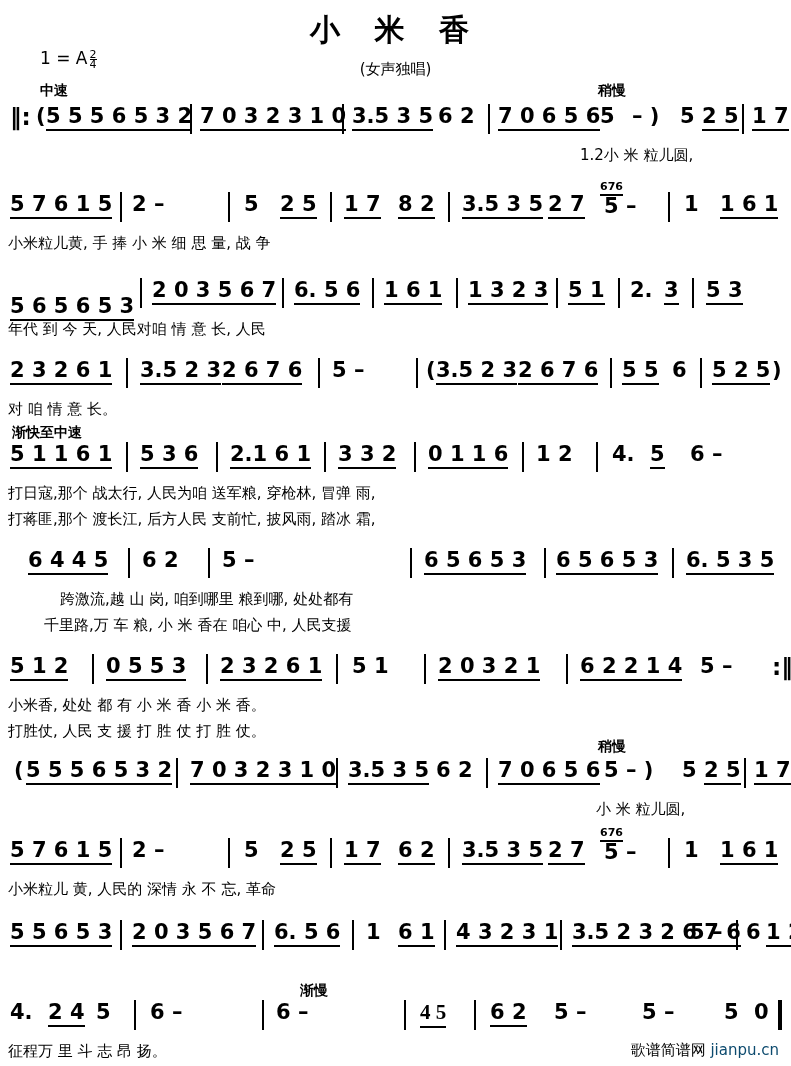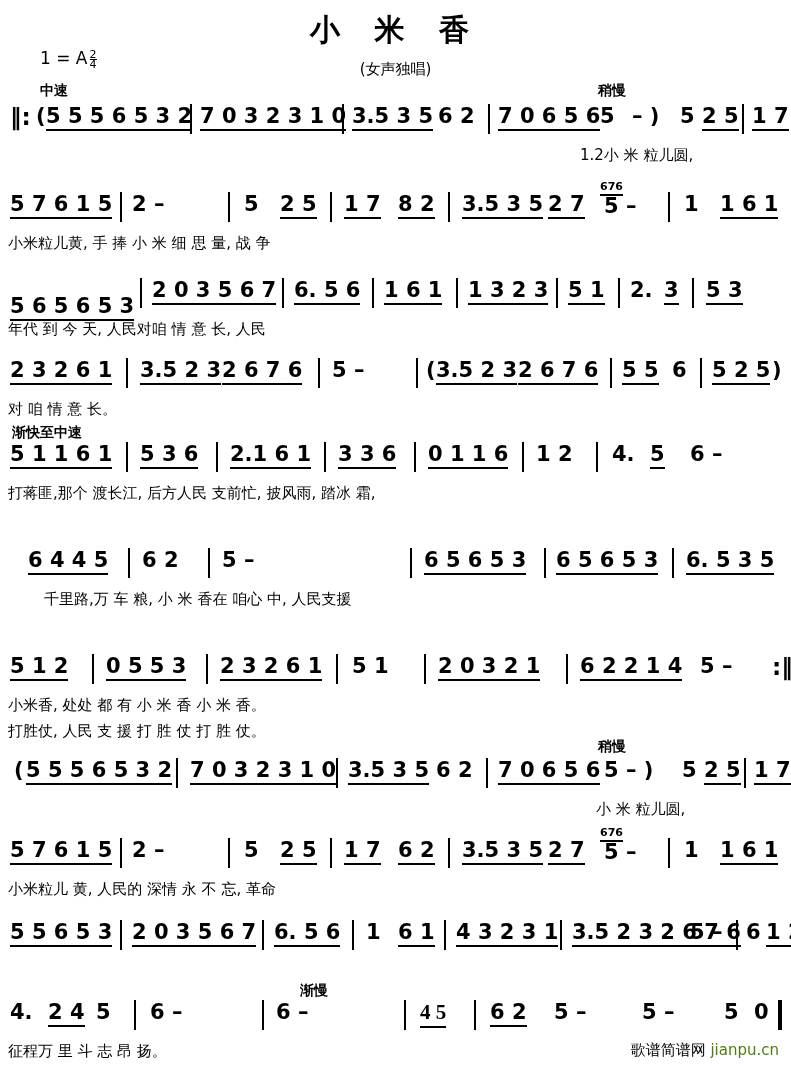--- a/index.html
+++ b/index.html
@@ -82,21 +82,21 @@
 
   .ul1{border-bottom:2px solid #000;padding-bottom:1px;}
   .barline{position:absolute;width:2px;background:#000;height:30px;}
   .thickbar{position:absolute;width:4px;background:#000;height:30px;}
   .brand{
     position:absolute;bottom:6px;right:12px;
     font-size:15px;
     font-family:"DejaVu Sans", sans-serif;
   }
   .brand .cn{color:#000;}
-  .brand .en{color:#4d7c0f;}
+  .brand .en{color:#0c4a6e;}
 </style>
 </head>
 <body>
 
 <div class="sheet">
 
   <div class="title">小 米 香</div>
   <div class="subtitle">(女声独唱)</div>
 
 
@@ -215,48 +215,54 @@
   </div>
 
   <div class="row" style="top:442px;">
     <div class="notes">
       <span style="left:10px;top:0;" class="ul1">5 1 1 6 1</span>
       <span style="left:126px;top:0;" class="barline"></span>
       <span style="left:140px;top:0;" class="ul1">5 3 6</span>
       <span style="left:216px;top:0;" class="barline"></span>
       <span style="left:230px;top:0;" class="ul1">2.1 6 1</span>
       <span style="left:324px;top:0;" class="barline"></span>
-      <span style="left:338px;top:0;" class="ul1">3 3 6</span>
+      <span style="left:338px;top:0;" class="ul1">3 3 2</span>
       <span style="left:414px;top:0;" class="barline"></span>
       <span style="left:428px;top:0;" class="ul1">0 1 1 6</span>
       <span style="left:522px;top:0;" class="barline"></span>
       <span style="left:536px;top:0;">1 2</span>
       <span style="left:596px;top:0;" class="barline"></span>
       <span style="left:612px;top:0;">4.</span>
       <span style="left:650px;top:0;" class="ul1">5</span>
       <span style="left:690px;top:0;">6 –</span>
+    </div>
+    <div class="lyric" style="top:2px;">
+      <span style="left:8px;">打日寇,那个 战太行, 人民为咱 送军粮,  穿枪林, 冒弹 雨,</span>
     </div>
     <div class="lyric" style="top:2px;">
       <span style="left:8px;">打蒋匪,那个 渡长江, 后方人民 支前忙,  披风雨, 踏冰 霜,</span>
     </div>
   </div>
 
   <div class="row" style="top:548px;">
     <div class="notes">
       <span style="left:28px;top:0;" class="ul1">6 4 4 5</span>
       <span style="left:128px;top:0;" class="barline"></span>
       <span style="left:142px;top:0;">6 2</span>
       <span style="left:208px;top:0;" class="barline"></span>
       <span style="left:222px;top:0;">5  –</span>
       <span style="left:410px;top:0;" class="barline"></span>
       <span style="left:424px;top:0;" class="ul1">6 5 6 5 3</span>
       <span style="left:544px;top:0;" class="barline"></span>
       <span style="left:556px;top:0;" class="ul1">6 5 6 5 3</span>
       <span style="left:672px;top:0;" class="barline"></span>
       <span style="left:686px;top:0;" class="ul1">6. 5 3 5</span>
+    </div>
+    <div class="lyric" style="top:2px;">
+      <span style="left:60px;">跨激流,越 山 岗,      咱到哪里 粮到哪,  处处都有</span>
     </div>
     <div class="lyric" style="top:2px;">
       <span style="left:44px;">千里路,万 车  粮,     小 米 香在 咱心 中,  人民支援</span>
     </div>
   </div>
 
   <div class="row" style="top:654px;">
     <div class="notes">
       <span style="left:10px;top:0;" class="ul1">5 1 2</span>
       <span style="left:92px;top:0;" class="barline"></span>

